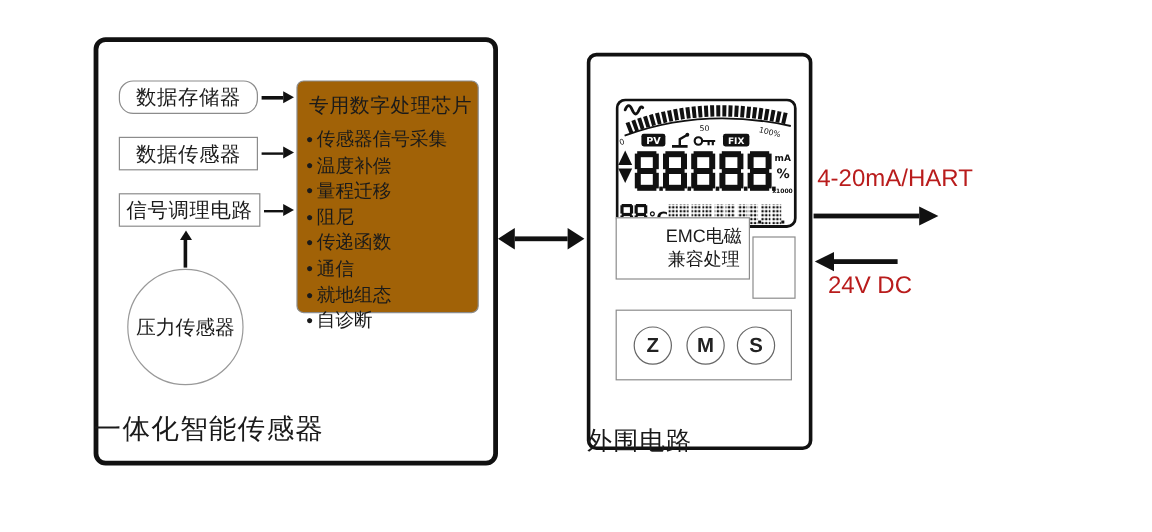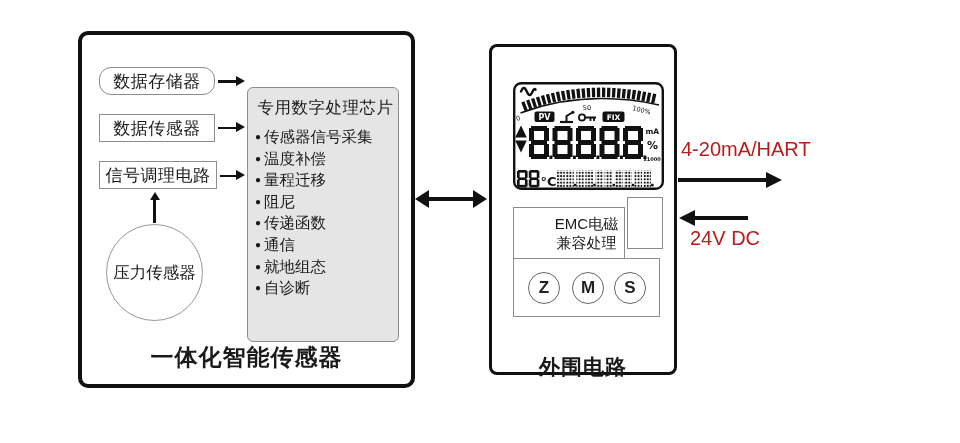--- a/index.html
+++ b/index.html
@@ -9,33 +9,33 @@
     font-family: "Liberation Sans", "DejaVu Sans", sans-serif; color: #1a1a1a; overflow: hidden;
   }
   
   .module { position:absolute; background:#fff; border:4px solid #111; border-radius:10px; }
   #periph-box { border-width:3px; border-radius:8px; }
   
   .gbox { position:absolute; background:#fff; border:1.5px solid #8c8c8c;
           display:flex; align-items:center; justify-content:center; text-align:center; }
   .lbl17 { font-size:17px; font-weight:500; letter-spacing:.5px; white-space:nowrap; }
   
-  .chip { position:absolute; left:247px; top:67px; width:152px; height:255px;
-          background:#e5e5e5; border:1.5px solid #8c8c8c; border-radius:6px; padding:9px 2px 0 7px;margin-top:20px; }
+  .chip { position:absolute; left:247px; top:67px; width:152px; height:194px;
+          background:#a16207; border:1.5px solid #8c8c8c; border-radius:6px; padding:9px 2px 0 7px; }
   .chip-title { font-size:16.5px; font-weight:500; white-space:nowrap; text-align:center; letter-spacing:.5px; }
   .chip-list { margin-top:7px; }
   .feat { font-size:15.5px; font-weight:500; line-height:21.6px; white-space:nowrap; }
   .feat::before { content:"●"; font-size:10px; margin-right:3px; vertical-align:2px; }
   
   .circle { position:absolute; left:106px; top:224px; width:97px; height:97px;
             border:1.5px solid #999; border-radius:50%; background:#fff;
             display:flex; align-items:center; justify-content:center;
             font-size:16.5px; font-weight:500; white-space:nowrap; }
   
-  .mod-label { position:absolute; text-align:center; font-size:23px; font-weight:700; letter-spacing:1px; white-space:nowrap; }
+  .mod-label { position:absolute; font-size:23px; font-weight:400; letter-spacing:1px; white-space:nowrap; }
   
   .harrow { position:absolute; background:#111; height:2.6px; }
   .harrow::after { content:""; position:absolute; left:100%; top:50%; margin-top:-5.5px;
                    border-left:9px solid #111; border-top:5.5px solid transparent; border-bottom:5.5px solid transparent; }
   
   .uparrow { position:absolute; background:#111; width:2.6px; }
   .uparrow::before { content:""; position:absolute; bottom:100%; left:50%; margin-left:-5px;
                      border-bottom:8.5px solid #111; border-left:5px solid transparent; border-right:5px solid transparent; }
   
   .biarrow { position:absolute; background:#111; height:4.5px; }
@@ -188,21 +188,21 @@
         <rect x="99.5" y="101.8" width="2.5" height="2.5"></rect>
         <rect x="101.9" y="88" width="7.8" height="17" fill="url(#dots)"></rect>
         <rect x="110.9" y="88" width="7.8" height="17" fill="url(#dots)"></rect>
         <rect x="118.80000000000001" y="101.8" width="2.5" height="2.5"></rect>
         <rect x="121.2" y="88" width="7.8" height="17" fill="url(#dots)"></rect>
         <rect x="130.2" y="88" width="7.8" height="17" fill="url(#dots)"></rect>
         <rect x="138.1" y="101.8" width="2.5" height="2.5"></rect>
       </g>
   </svg>
 
-  <div class="gbox emc" style="left:513px; top:207px; width:112px; height:52px;padding-left:35px;">
+  <div class="gbox emc" style="left:513px; top:181px; width:112px; height:52px;padding-left:35px;">
     <div>EMC电磁</div>
     <div>兼容处理</div>
   </div>
   <div class="gbox" style="left:627px; top:197px; width:36px; height:52px;"></div>
 
   <div class="gbox" style="left:513px; top:258px; width:147px; height:59px;"></div>
   <div class="btn" style="left:528px; top:272px;">Z</div>
   <div class="btn" style="left:572px; top:272px;">M</div>
   <div class="btn" style="left:614px; top:272px;">S</div>
 

